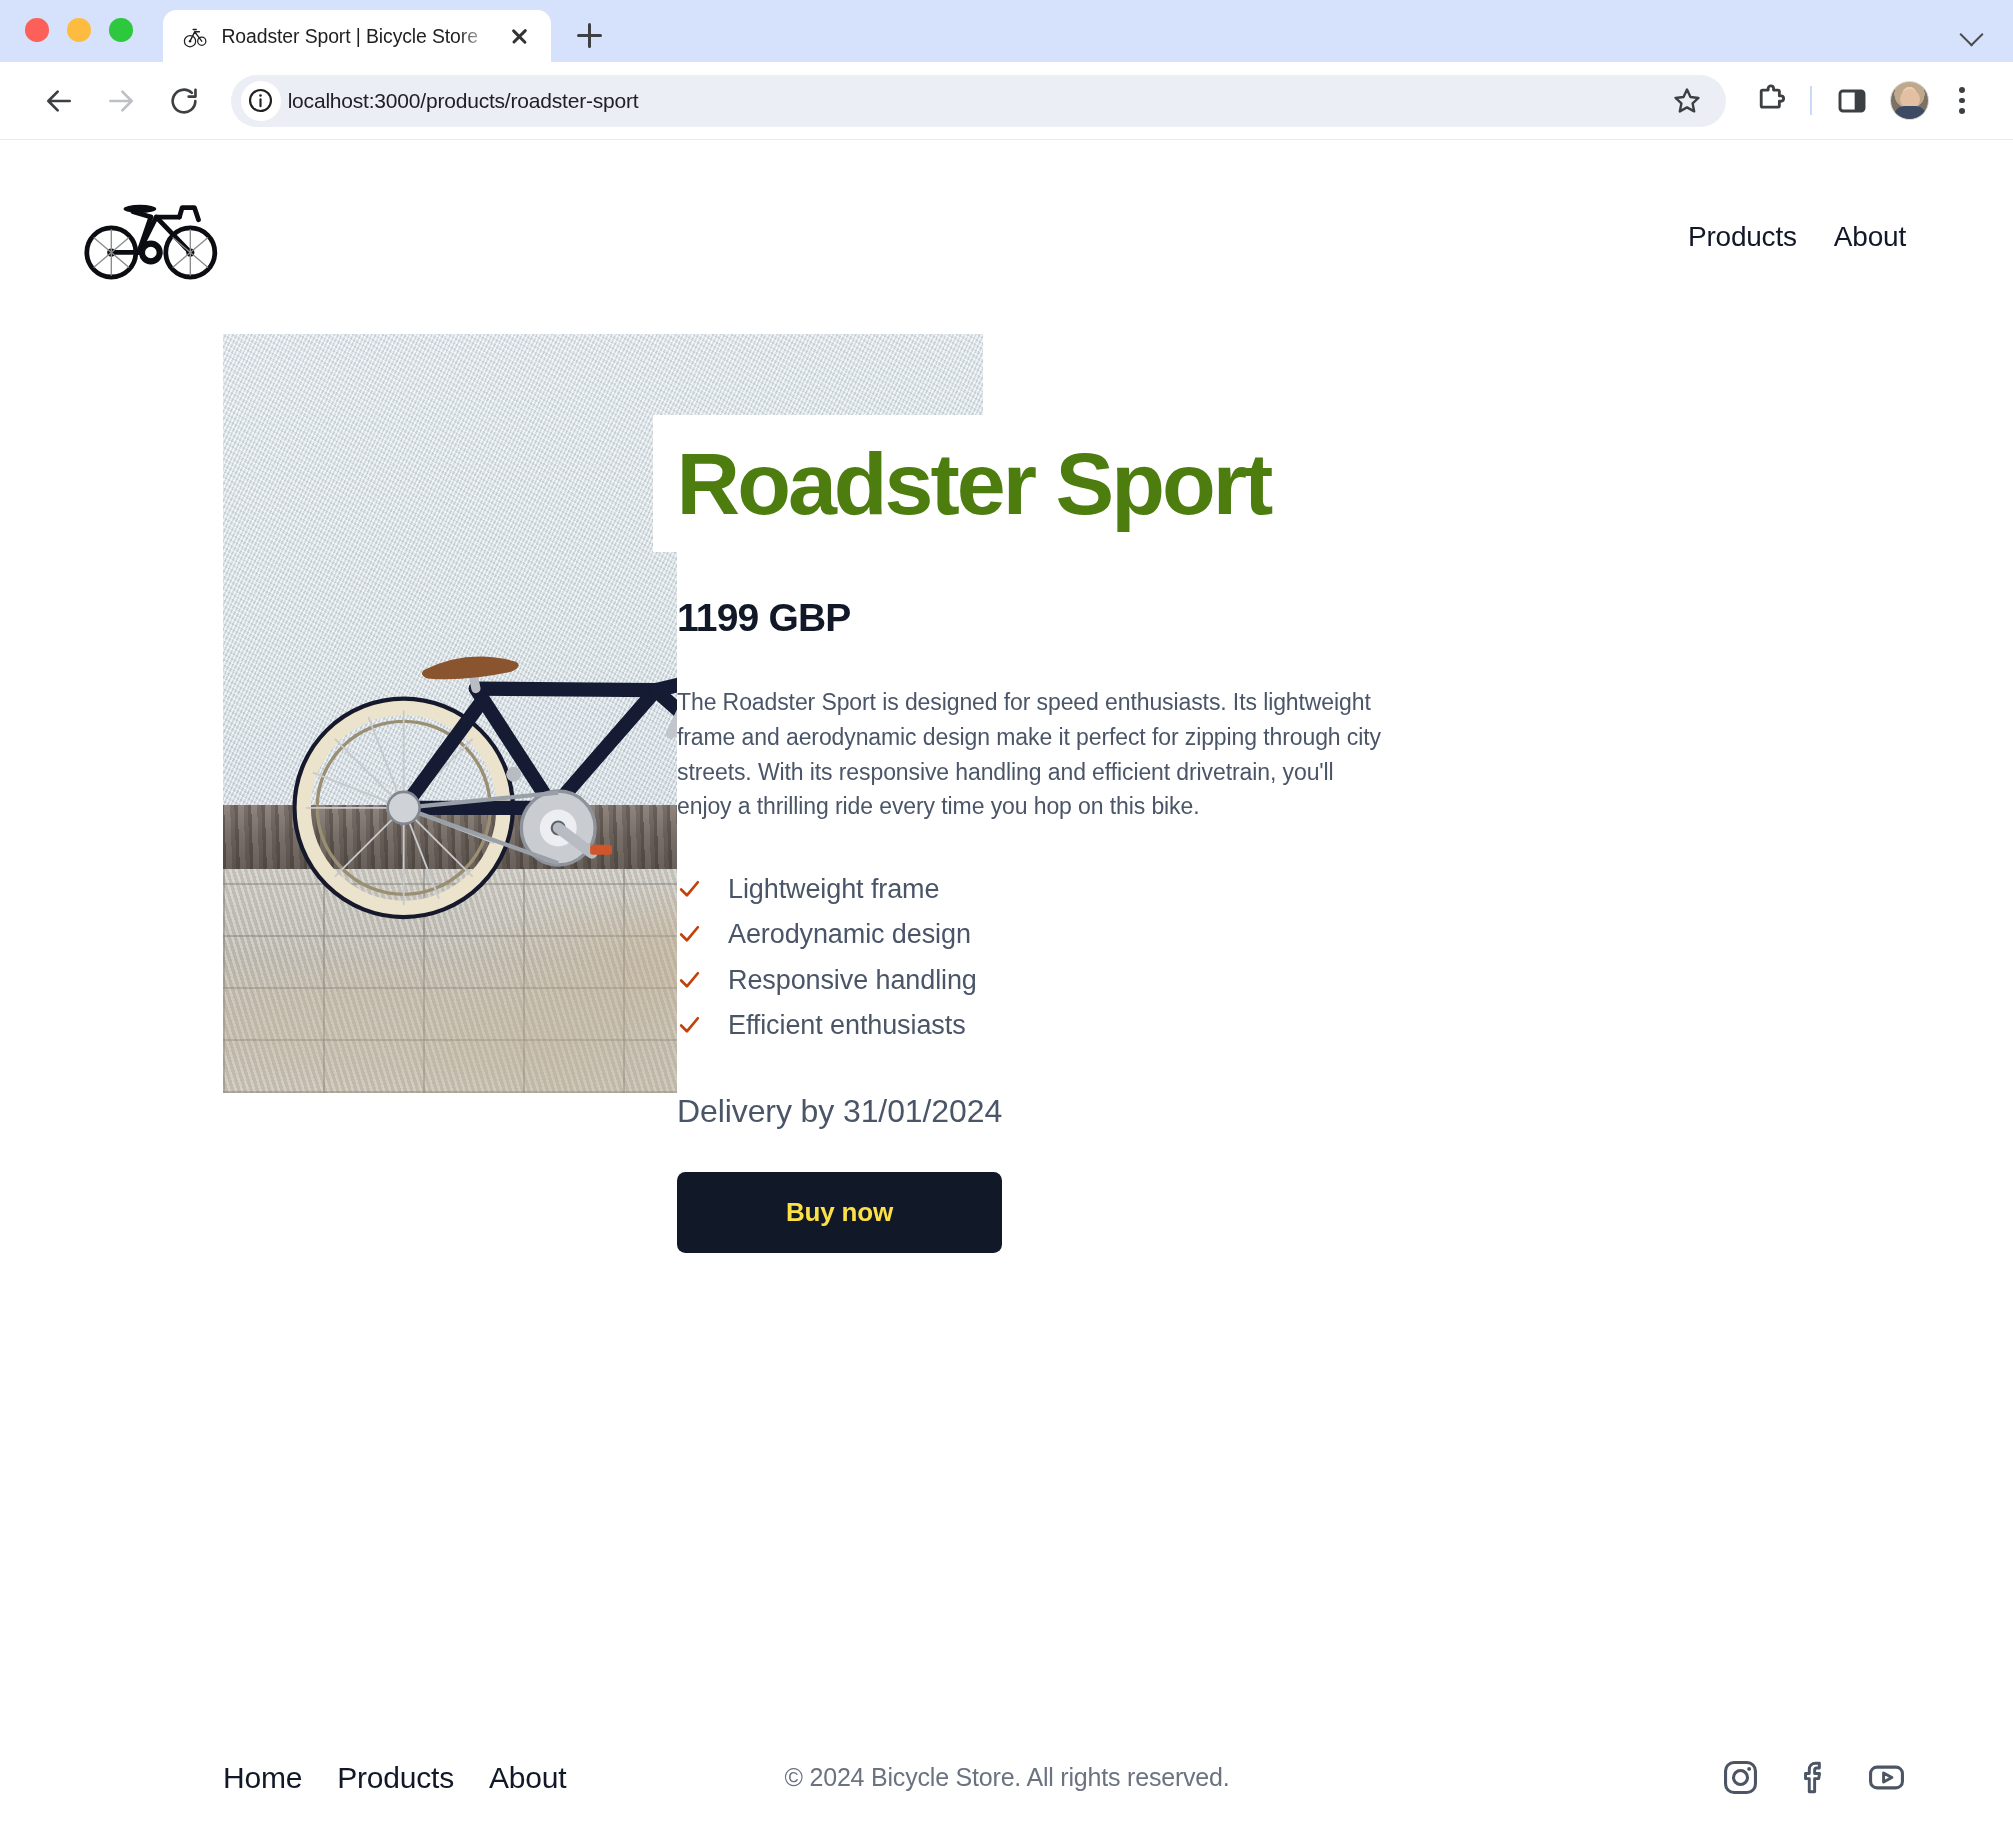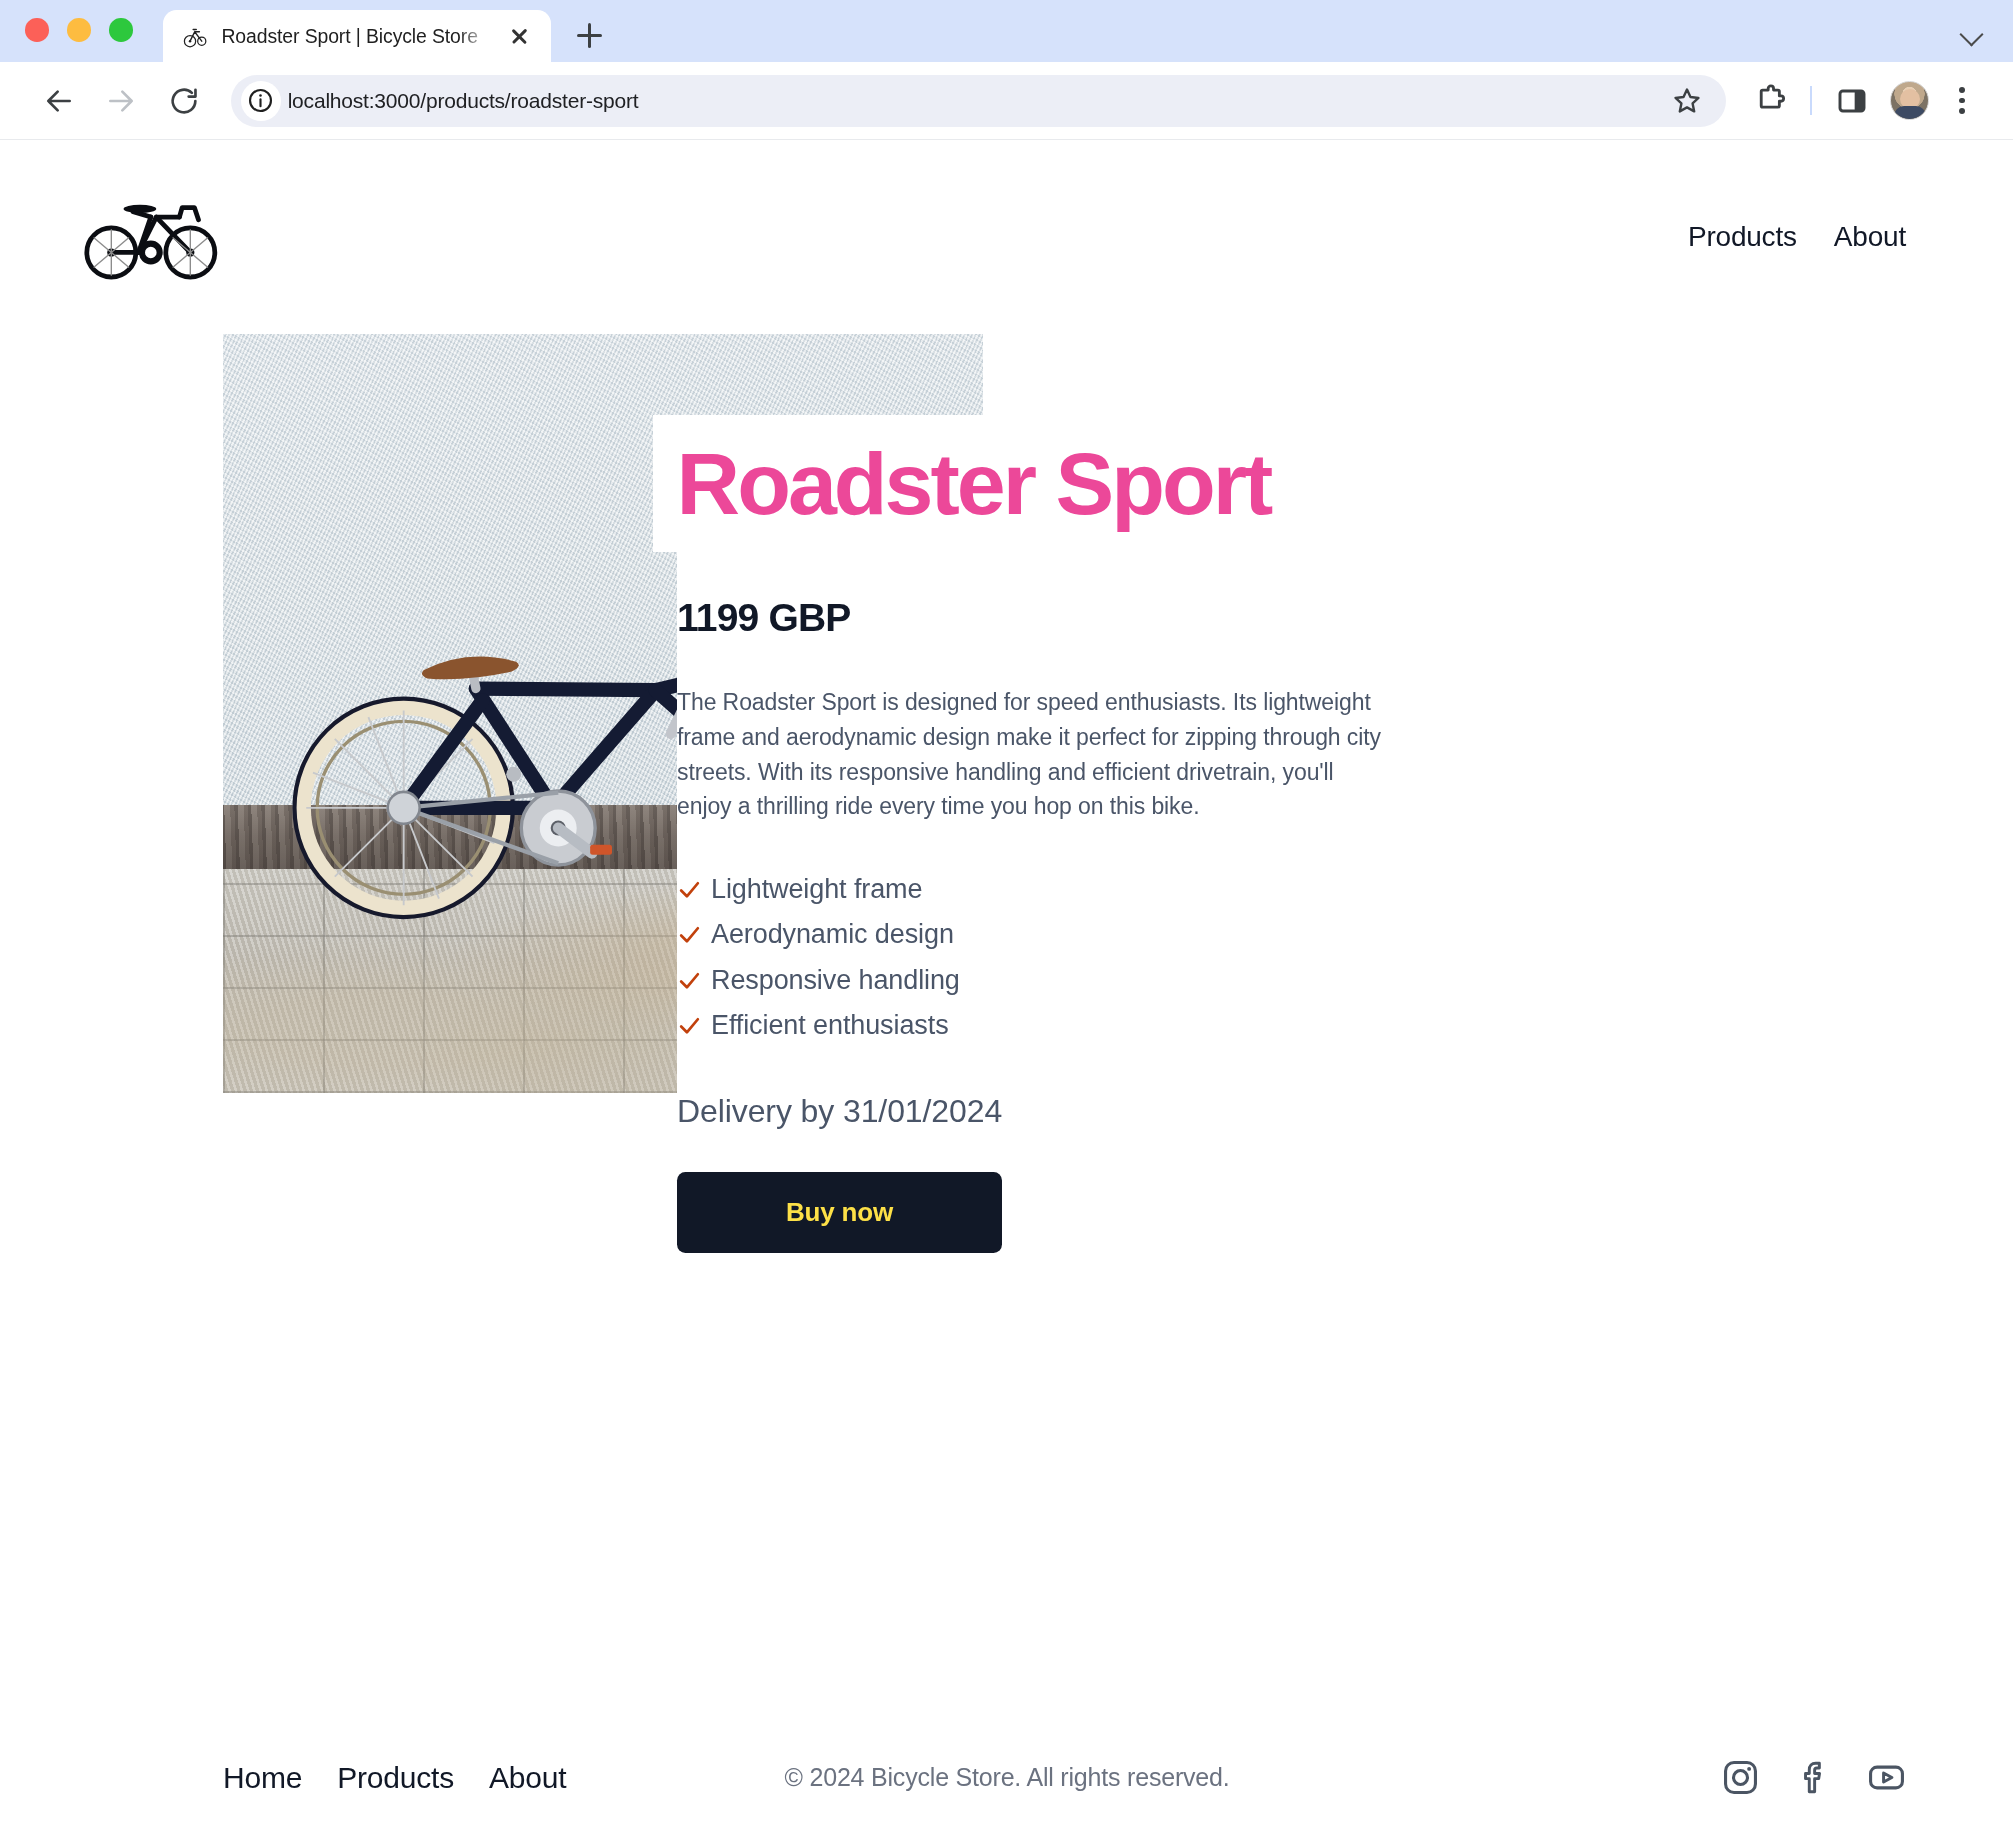--- a/index.html
+++ b/index.html
@@ -190,21 +190,21 @@
     background: #ffffff;
     padding: 25px 30px 23.6px 23.6px;
     position: relative;
     z-index: 3;
   }
   .product-title {
     font-size: 88px;
     line-height: 1.0;
     font-weight: 700;
     letter-spacing: -3px;
-    color: #ec4899;
+    color: #4d7c0f;
     white-space: nowrap;
   }
 
   .product-info {
     margin-left: 454px;
     padding-top: 44px;
     width: 759px;
     position: relative;
     z-index: 3;
     background: #fff;
@@ -218,21 +218,21 @@
   .desc {
     margin-top: 45px;
     font-size: 23px;
     line-height: 1.52;
     color: #4a5568;
     max-width: 713px;
     letter-spacing: -0.1px;
   }
   .features { margin-top: 42px; list-style: none; }
   .features li {
-    display: flex; align-items: center; gap: 9px;
+    display: flex; gap: 26px;
     font-size: 27px; color: #4a5568; line-height: 1.0; padding: 9.3px 0;
     letter-spacing: -0.1px;
   }
   .check { width: 25px; height: 25px; flex: 0 0 25px; display: block; }
   .delivery {
     margin-top: 44px; font-size: 32px; color: #4a5568; letter-spacing: -0.1px;
   }
   .buy-btn {
     margin-top: 42px;
     width: 325px; height: 81px;

